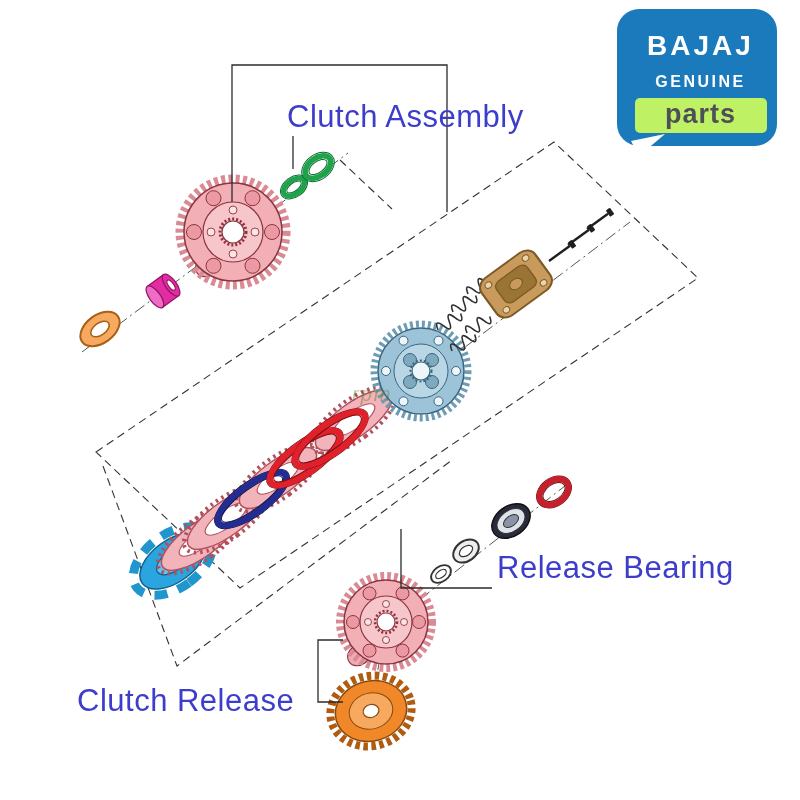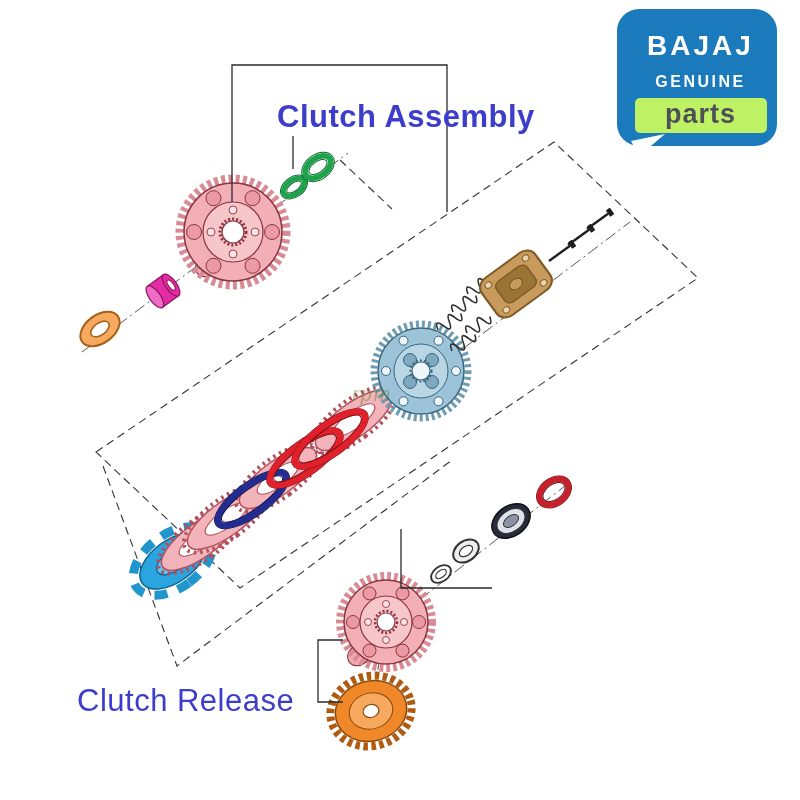--- a/index.html
+++ b/index.html
@@ -1,21 +1,21 @@
 <!DOCTYPE html>
 <html><head>
 <meta charset="utf-8">
 <style>
   * { margin:0; padding:0; box-sizing:border-box; }
   html,body { width:800px; height:800px; }
   body { background:#ffffff; font-family:"Liberation Sans", sans-serif; position:relative; overflow:hidden; }
   .stage { position:absolute; left:0; top:0; width:800px; height:800px; }
   svg.diagram { position:absolute; left:0; top:0; }
   .label { position:absolute; color:#3d3dcb; font-size:31px; white-space:nowrap; letter-spacing:0.5px; }
-  .label-ca { left:277px; top:99px;font-weight:bold; }
+  .label-ca { left:287px; top:99px; }
   .label-rb { left:497px; top:550px; }
   .label-ch { left:77px; top:683px; }
   .watermark { position:absolute; left:352px; top:383px; font-size:20px; font-style:italic; color:#4d7c0f; opacity:0.4; letter-spacing:2px; }
   .logo { position:absolute; left:617px; top:9px; width:160px; height:137px; background:#1b7abc; border-radius:22px; text-align:center; color:#ffffff;padding-left:7px; }
   .logo-brand { margin-top:22px; font-size:28px; font-weight:bold; letter-spacing:3px; line-height:1.1; }
   .logo-genuine { margin-top:11px; font-size:16px; font-weight:bold; letter-spacing:2.5px; line-height:1.1; }
   .logo-parts-box { position:relative; margin:8px auto 0 auto; width:132px; height:35px; background:#bef264; border-radius:5px; }
   .logo-parts-box span { font-size:27px; font-weight:bold; color:#4f4f58; line-height:32px; letter-spacing:1px; }
   .logo-swoosh { position:absolute; left:14px; top:125px; }
 </style>
@@ -246,20 +246,21 @@
 
     <g fill="none" stroke="#2b2b2b" stroke-width="1.3">
       <path d="M232,202 L232,65 L447,65 L447,212"></path>
       <path d="M293,136 L293,169"></path>
       <path d="M401,529 L401,588 L492,588"></path>
       <path d="M343,640 L318,640 L318,702 L343,702"></path>
     </g>
   </svg>
 
   <div class="label label-ca">Clutch Assembly</div>
+  <div class="label label-rb">Release Bearing</div>
   <div class="label label-ch">Clutch Release</div>
   <div class="watermark">rpm</div>
 
   <div class="logo">
     <div class="logo-brand">BAJAJ</div>
     <div class="logo-genuine">GENUINE</div>
     <div class="logo-parts-box">
       <span>parts</span>
     </div>
     <svg class="logo-swoosh" width="38" height="24" viewBox="0 0 38 24">

